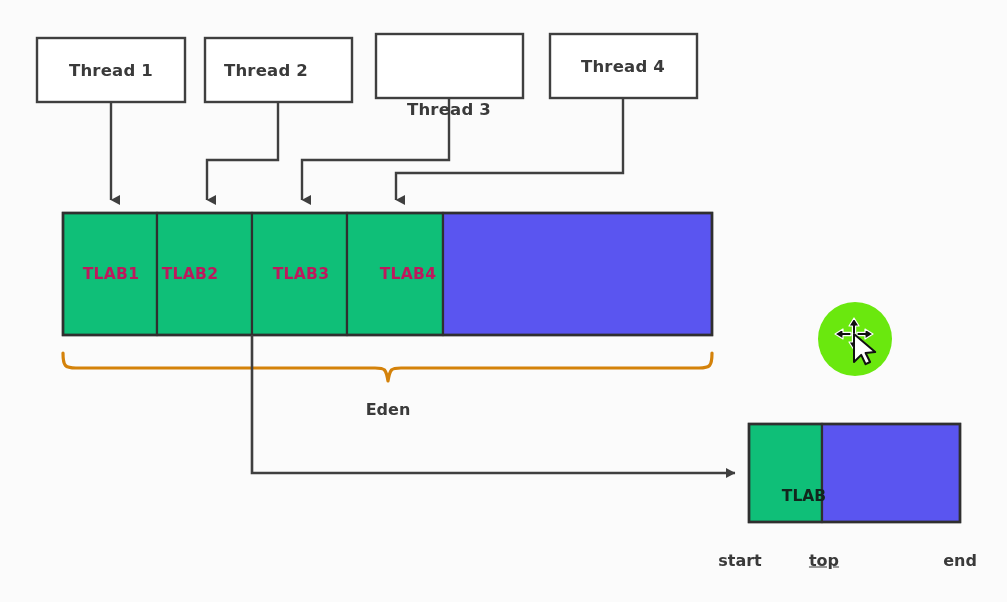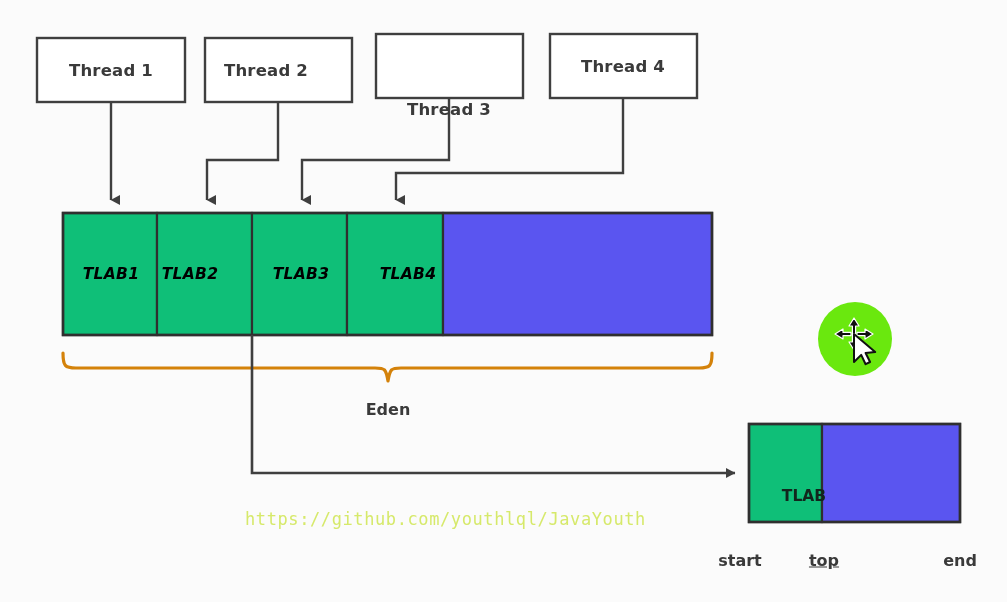--- a/index.html
+++ b/index.html
@@ -30,23 +30,22 @@
     color: #3a3a3a;
     white-space: nowrap;
     user-select: none;
   }
   .thread-label {
     font-size: 16.5px;
     letter-spacing: 0.2px;
   }
   .tlab-label {
     font-size: 15.5px;
-    color: #000000;
+    color: #be185d;
     letter-spacing: 0.3px;
-    font-style: italic;
   }
   .eden-label {
     font-size: 16px;
     color: #3a3a3a;
   }
   .marker-label {
     font-size: 16px;
     color: #3a3a3a;
   }
   .tlab-small-label {
@@ -145,21 +144,20 @@
   <div class="lbl tlab-label centered" style="left:408px; top:274px;">TLAB4</div>
 
   <div class="lbl eden-label centered" style="left:388px; top:409px;text-align:right;">Eden</div>
 
   <div class="lbl tlab-small-label centered" style="left:786px; top:496px;margin-left:18px;">TLAB</div>
 
   <div class="lbl marker-label centered" style="left:740px; top:560px;">start</div>
   <div class="lbl marker-label centered" style="left:824px; top:560px;text-decoration:underline;">top</div>
   <div class="lbl marker-label centered" style="left:960px; top:560px;">end</div>
 
-  <div class="watermark" style="left:245px; top:509px;">https://github.com/youthlql/JavaYouth</div>
 
   <div class="cursor-wrap">
     <div class="click-halo"></div>
     <svg width="74" height="74" viewBox="0 0 74 74" style="position:absolute;left:0;top:0;">
 
       <g fill="#111111" stroke="#ffffff" stroke-width="1.2" stroke-linejoin="round">
         <path d="M36,16 L41,24 L37.6,24 L37.6,32 L34.4,32 L34.4,24 L31,24 Z"></path>
         <path d="M36,48 L31,40 L34.4,40 L34.4,32 L37.6,32 L37.6,40 L41,40 Z"></path>
         <path d="M17,32 L25,27 L25,30.4 L33,30.4 L33,33.6 L25,33.6 L25,37 Z"></path>
         <path d="M55,32 L47,37 L47,33.6 L39,33.6 L39,30.4 L47,30.4 L47,27 Z"></path>

